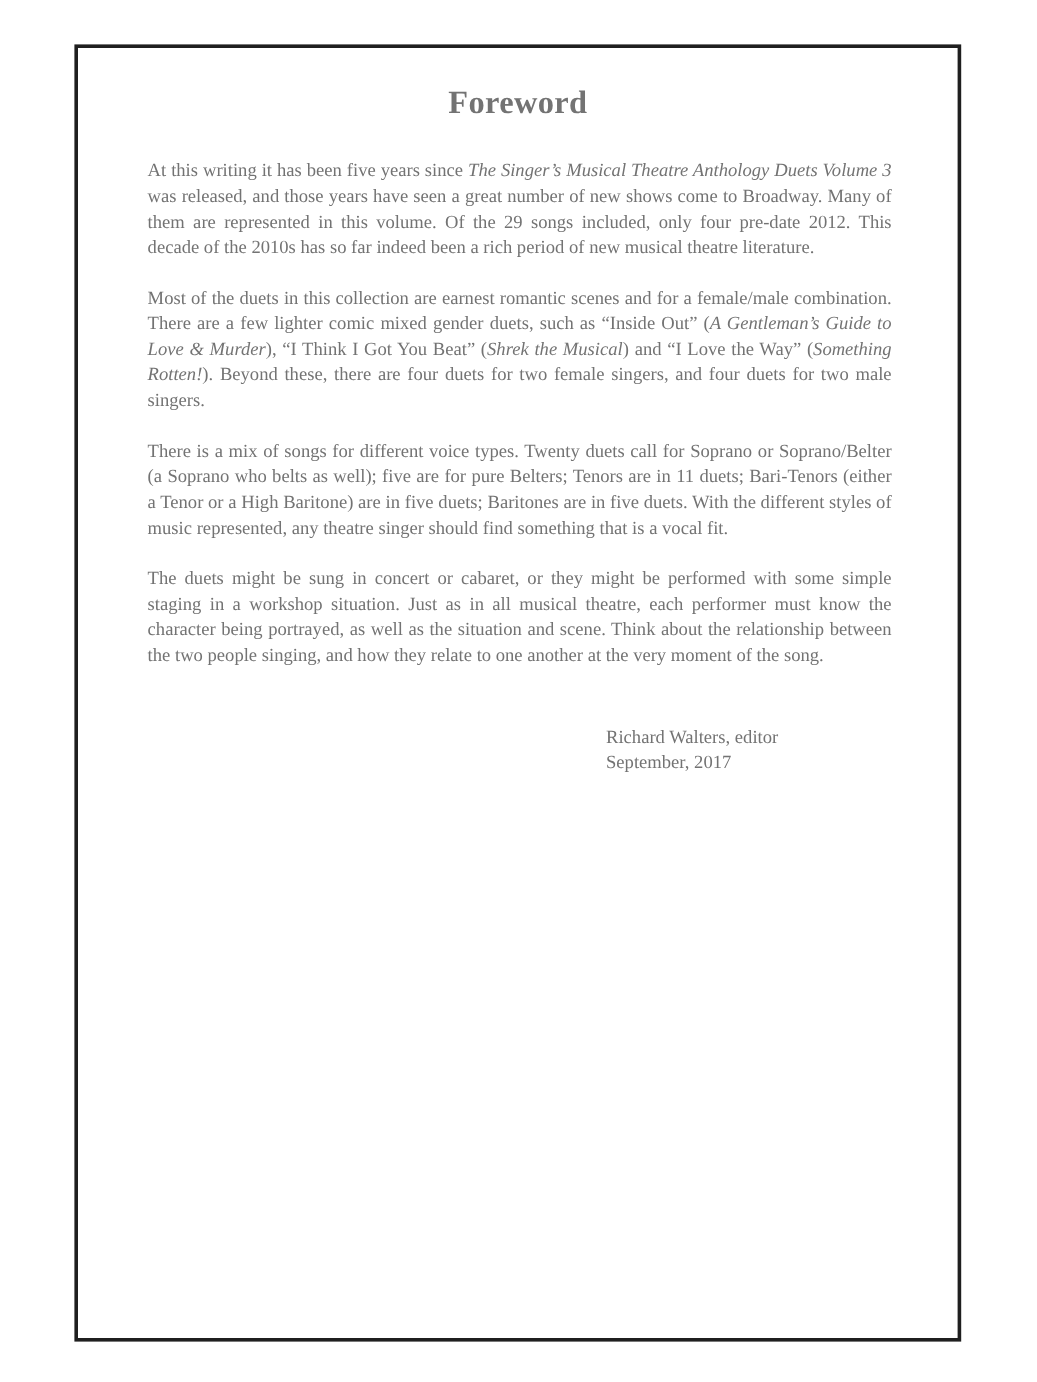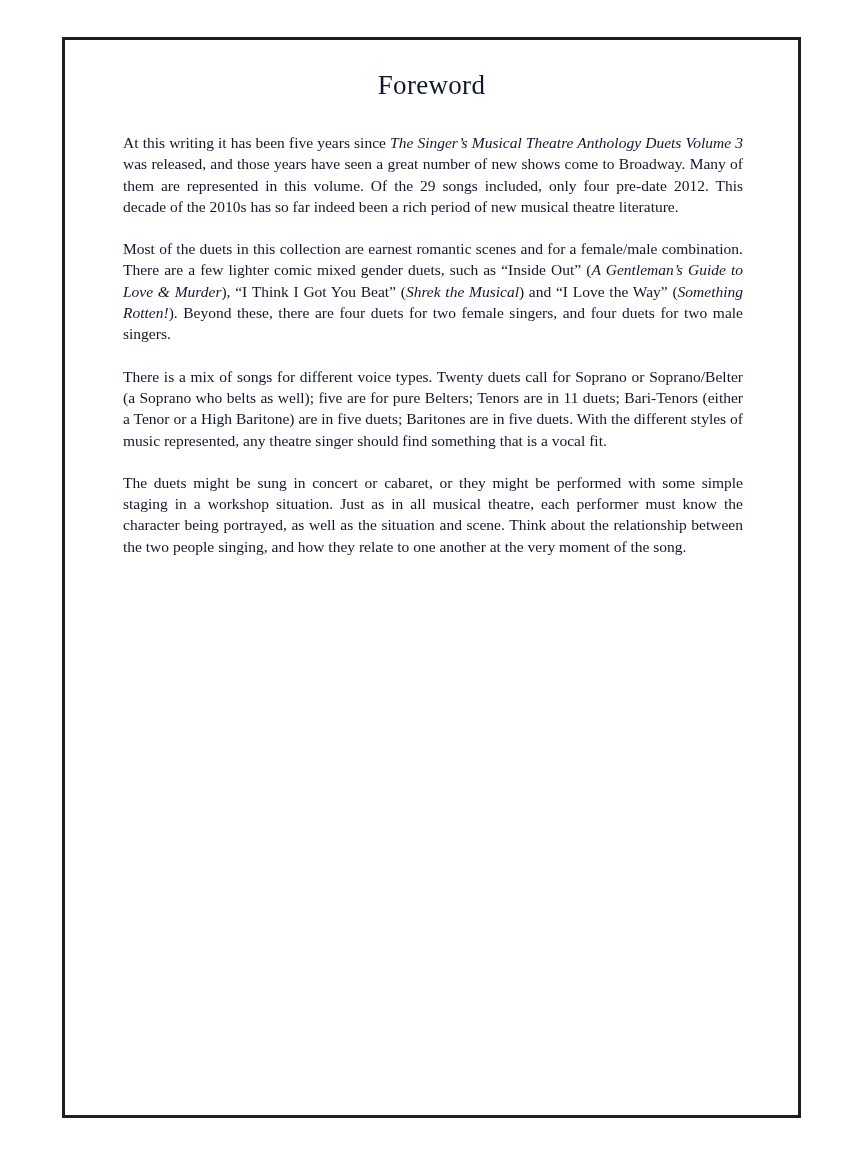--- a/index.html
+++ b/index.html
@@ -18,31 +18,31 @@
     left: 62px;
     top: 37px;
     width: 739px;
     height: 1081px;
     border: 3px solid #1f1f1f;
     background: #ffffff;
   }
   .title {
     text-align: center;
     font-size: 27px;
-    font-weight: normal;
+    font-weight: bold;
     letter-spacing: 0.3px;
-    color: #0f172a;
+    color: #737373;
     margin-top: 30px;
   }
   .body-text {
     margin: 31px 55px 0 58px;
     font-size: 15.5px;
     line-height: 21.3px;
     text-align: justify;
-    color: #0f172a;
+    color: #737373;
   }
   .body-text p { margin-bottom: 21px; }
   .italic { font-style: italic; }
   .signature {
     margin-top: 47px;
     margin-left: 382px;
     font-size: 15.5px;
     line-height: 21.3px;
     text-align: left;
   }
@@ -52,16 +52,18 @@
 
 <div class="page">
   <div class="frame">
     <h1 class="title">Foreword</h1>
     <div class="body-text">
       <p><span>At this writing it has been five years since </span><span class="italic">The Singer’s Musical Theatre Anthology Duets Volume 3</span><span> was released, and those years have seen a great number of new shows come to Broadway. Many of them are represented in this volume. Of the 29 songs included, only four pre-date 2012. This decade of the 2010s has so far indeed been a rich period of new musical theatre literature.</span></p>
       <p><span>Most of the duets in this collection are earnest romantic scenes and for a female/male combination. There are a few lighter comic mixed gender duets, such as “Inside Out” (</span><span class="italic">A Gentleman’s Guide to Love &amp; Murder</span><span>), “I Think I Got You Beat” (</span><span class="italic">Shrek the Musical</span><span>) and “I Love the Way” (</span><span class="italic">Something Rotten!</span><span>). Beyond these, there are four duets for two female singers, and four duets for two male singers.</span></p>
       <p><span>There is a mix of songs for different voice types. Twenty duets call for Soprano or Soprano/Belter (a Soprano who belts as well); five are for pure Belters; Tenors are in 11 duets; Bari-Tenors (either a Tenor or a High Baritone) are in five duets; Baritones are in five duets. With the different styles of music represented, any theatre singer should find something that is a vocal fit.</span></p>
       <p><span>The duets might be sung in concert or cabaret, or they might be performed with some simple staging in a workshop situation. Just as in all musical theatre, each performer must know the character being portrayed, as well as the situation and scene. Think about the relationship between the two people singing, and how they relate to one another at the very moment of the song.</span></p>
       <div class="signature">
+        <div>Richard Walters, editor</div>
+        <div>September, 2017</div>
       </div>
     </div>
   </div>
 </div>
 
 </body></html>

